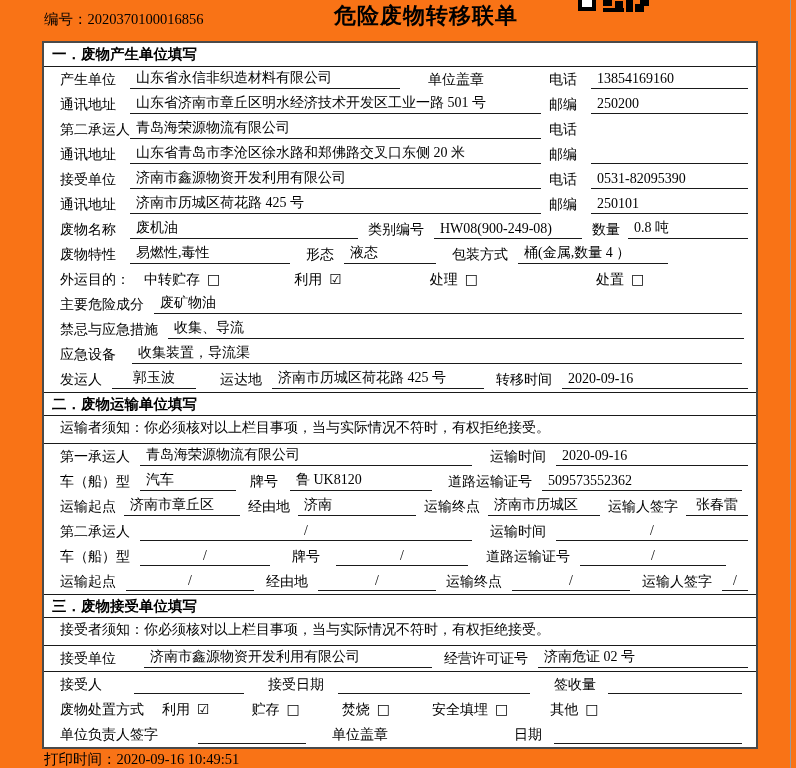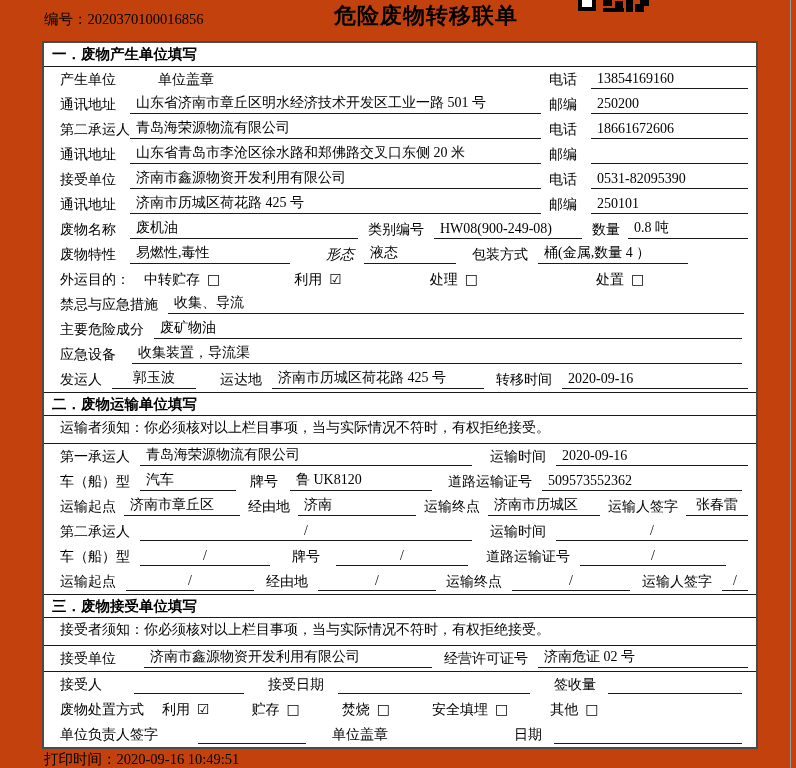--- a/index.html
+++ b/index.html
@@ -1,16 +1,16 @@
 <!DOCTYPE html>
 <html><head>
 <meta charset="utf-8">
 <style>
   html,body{margin:0;padding:0;background:#fff;}
-  .page{position:relative;width:796px;height:768px;background:#c2410c;overflow:hidden;
+  .page{position:relative;width:796px;height:768px;background:#f97316;overflow:hidden;
         font-family:"Liberation Serif","DejaVu Serif",serif;color:#000;font-size:14px;}
   .edge-line{position:absolute;left:790px;top:0;width:1px;height:768px;background:#9a9a9a;}
   .serial{position:absolute;left:44px;top:10px;font-size:14.5px;white-space:nowrap;}
   .title{position:absolute;left:334px;top:1px;font-size:22px;font-weight:bold;letter-spacing:1px;white-space:nowrap;}
   .qr{position:absolute;left:578px;top:0;}
   .form{position:absolute;left:42px;top:41px;width:716px;box-sizing:border-box;border:2px solid #4a4a4a;background:#fff;}
   .sec{height:24px;line-height:23px;font-weight:bold;font-size:14.5px;padding:0 8px;box-sizing:border-box;
        border-bottom:1px solid #1a1a1a;}
   .sec.mid{border-top:1px solid #1a1a1a;}
   .row{display:flex;align-items:flex-end;box-sizing:border-box;height:25px;padding:0 8px 3px 16px;}
@@ -47,20 +47,21 @@
     </svg>
   </div>
 
   <div class="form">
 
     <div class="sec">一．废物产生单位填写</div>
 
     <div class="row">
       <div class="left">
         <span class="lbl" style="width:62px;margin-right:8px;">产生单位</span>
+        <span class="u" style="width:270px;">山东省永信非织造材料有限公司</span>
         <span class="lbl" style="margin-left:28px;">单位盖章</span>
       </div>
       <span class="lbl" style="width:34px;margin-right:8px;">电话</span>
       <span class="u grow">13854169160</span>
     </div>
 
     <div class="row">
       <div class="left">
         <span class="lbl" style="width:62px;margin-right:8px;">通讯地址</span>
         <span class="u" style="flex:1;margin-right:8px;">山东省济南市章丘区明水经济技术开发区工业一路 501 号</span>
@@ -68,21 +69,20 @@
       <span class="lbl" style="width:34px;margin-right:8px;">邮编</span>
       <span class="u grow">250200</span>
     </div>
 
     <div class="row">
       <div class="left">
         <span class="lbl" style="width:62px;margin-right:8px;">第二承运人</span>
         <span class="u" style="flex:1;margin-right:8px;">青岛海荣源物流有限公司</span>
       </div>
       <span class="lbl" style="width:34px;margin-right:8px;">电话</span>
-      <span class="u grow">18661672606</span>
     </div>
 
     <div class="row">
       <div class="left">
         <span class="lbl" style="width:62px;margin-right:8px;">通讯地址</span>
         <span class="u" style="flex:1;margin-right:8px;">山东省青岛市李沧区徐水路和郑佛路交叉口东侧 20 米</span>
       </div>
       <span class="lbl" style="width:34px;margin-right:8px;">邮编</span>
       <span class="u grow"></span>
     </div>
@@ -110,42 +110,42 @@
       <span class="u" style="width:228px;">废机油</span>
       <span class="lbl" style="margin-left:10px;margin-right:10px;">类别编号</span>
       <span class="u" style="width:148px;">HW08(900-249-08)</span>
       <span class="lbl" style="margin-left:10px;margin-right:8px;">数量</span>
       <span class="u grow">0.8 吨</span>
     </div>
 
     <div class="row">
       <span class="lbl" style="width:62px;margin-right:8px;">废物特性</span>
       <span class="u" style="width:160px;">易燃性,毒性</span>
-      <span class="lbl" style="margin-left:36px;margin-right:10px;font-style:italic;">形态</span>
+      <span class="lbl" style="margin-left:16px;margin-right:10px;">形态</span>
       <span class="u" style="width:92px;">液态</span>
       <span class="lbl" style="margin-left:16px;margin-right:10px;">包装方式</span>
       <span class="u" style="width:150px;">桶(金属,数量 4 ）</span>
     </div>
 
     <div class="row">
       <span class="lbl">外运目的：</span>
       <span class="lbl" style="margin-left:14px;"><span>中转贮存</span><span class="cb">□</span></span>
       <span class="lbl" style="margin-left:74px;"><span>利用</span><span class="cb">☑</span></span>
       <span class="lbl" style="margin-left:88px;"><span>处理</span><span class="cb">□</span></span>
       <span class="lbl" style="margin-left:118px;"><span>处置</span><span class="cb">□</span></span>
     </div>
 
     <div class="row">
+      <span class="lbl" style="margin-right:10px;">主要危险成分</span>
+      <span class="u grow" style="margin-right:6px;">废矿物油</span>
+    </div>
+
+    <div class="row">
       <span class="lbl" style="margin-right:10px;">禁忌与应急措施</span>
       <span class="u grow" style="margin-right:4px;">收集、导流</span>
-    </div>
-
-    <div class="row">
-      <span class="lbl" style="margin-right:10px;">主要危险成分</span>
-      <span class="u grow" style="margin-right:6px;">废矿物油</span>
     </div>
 
     <div class="row">
       <span class="lbl" style="width:62px;margin-right:10px;">应急设备</span>
       <span class="u grow" style="margin-right:6px;">收集装置，导流渠</span>
     </div>
 
     <div class="row">
       <span class="lbl" style="margin-right:10px;">发运人</span>
       <span class="u ctr" style="width:84px;">郭玉波</span>

